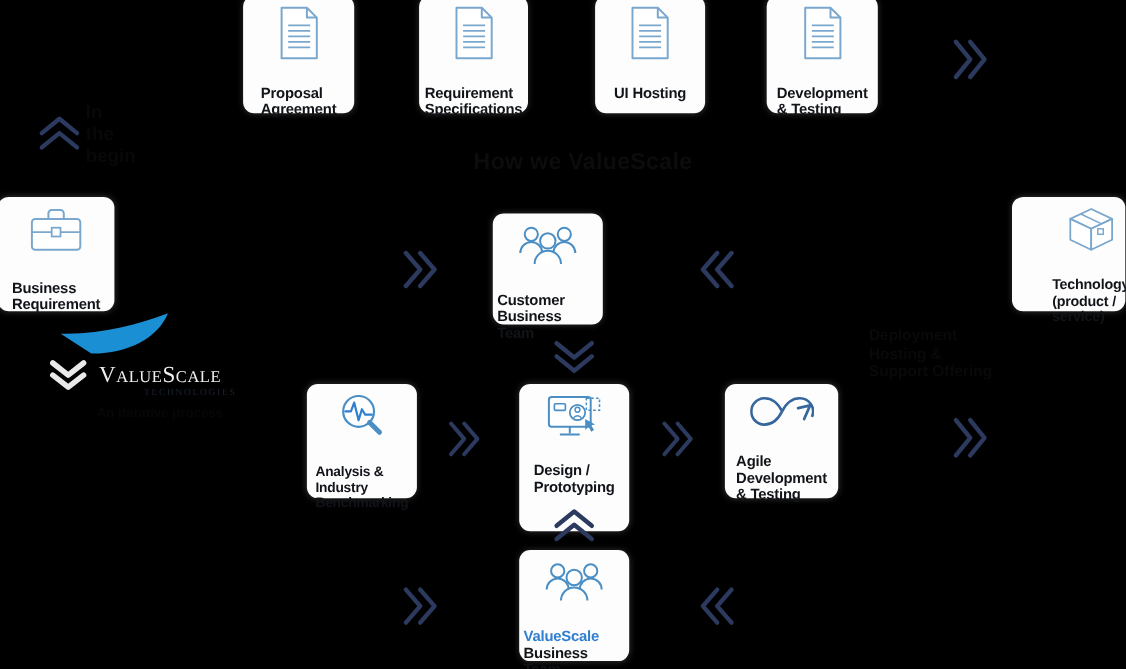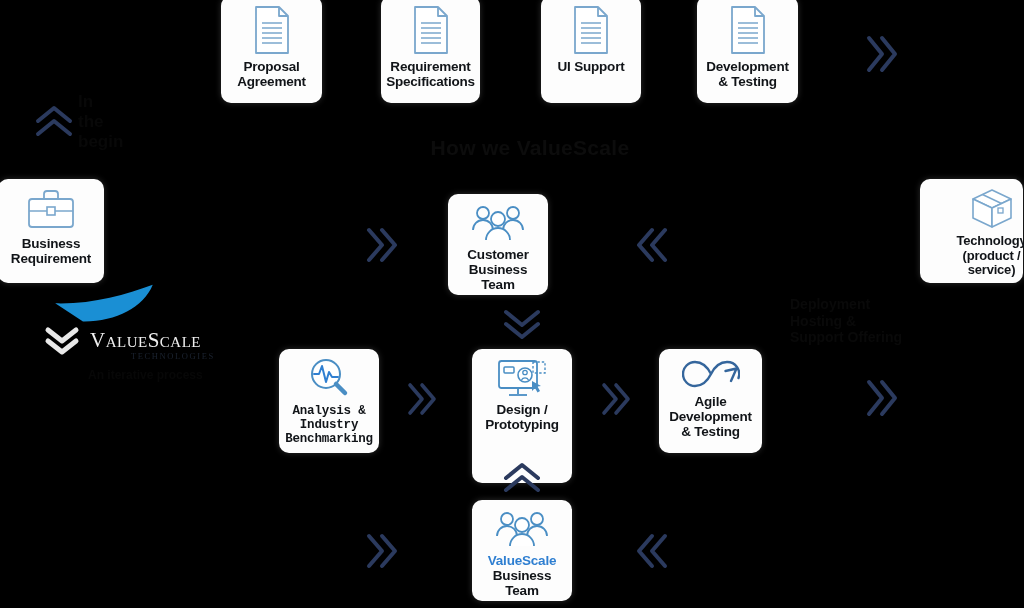--- a/index.html
+++ b/index.html
@@ -23,22 +23,21 @@
     align-items:center;
     justify-content:flex-start;
     box-sizing:border-box;
     padding:8px 4px 6px 4px;
   }
   .card .ico{
     display:flex;align-items:center;justify-content:center;
     width:100%;
   }
   .card .lbl{
-    margin-top:3px;
-    text-align:center;
+    margin-top:21px;
     color:#111418;
     font-weight:bold;
     font-size:13.5px;
     line-height:1.12;
     letter-spacing:-0.2px;
     white-space:pre-line;
   }
   .card .lbl .accent{color:#2f7fd1;}
 
   
@@ -48,21 +47,21 @@
   #card-development   {left:697px;top:-4px;  width:101px;height:107px;}
   #card-business-req  {left:-2px; top:179px; width:106px;height:104px;}
   #card-technology    {left:920px;top:179px; width:103px;height:104px;padding-left:44px;}
   #card-customer-team {left:448px;top:194px; width:100px;height:101px;}
   #card-analysis      {left:279px;top:349px; width:100px;height:104px;}
   #card-design        {left:472px;top:349px; width:100px;height:134px;}
   #card-agile         {left:659px;top:349px; width:103px;height:104px;}
   #card-vs-team       {left:472px;top:500px; width:100px;height:101px;}
 
   #card-technology .lbl{font-size:13px;}
-  #card-analysis .lbl{font-size:12.5px;font-family:Liberation Mono, monospace;}
+  #card-analysis .lbl{font-size:12.5px;}
 
   
   .chev{position:absolute;}
   .chev svg{display:block;}
 
   
   .ghost{
     position:absolute;
     font-weight:bold;
     white-space:pre-line;
@@ -171,21 +170,21 @@
         <path d="M28 3 V12 H37" fill="none" stroke="#7aa7cd" stroke-width="1.8" stroke-linejoin="round"></path>
         <g stroke="#7aa7cd" stroke-width="1.5">
           <line x1="11" y1="19" x2="31" y2="19"></line>
             <line x1="11" y1="24" x2="31" y2="24"></line>
           <line x1="11" y1="29" x2="31" y2="29"></line>
             <line x1="11" y1="34" x2="31" y2="34"></line>
           <line x1="11" y1="39" x2="31" y2="39"></line>
         </g>
       </svg>
     </div>
-    <div class="lbl">UI Support</div>
+    <div class="lbl">UI Hosting</div>
   </div>
 
   <div class="card" id="card-development">
     <div class="ico">
       <svg width="42" height="52" viewBox="0 0 42 52">
         <path d="M5 3 H28 L37 12 V49 H5 Z" fill="#ffffff" stroke="#7aa7cd" stroke-width="1.8" stroke-linejoin="round"></path>
         <path d="M28 3 V12 H37" fill="none" stroke="#7aa7cd" stroke-width="1.8" stroke-linejoin="round"></path>
         <g stroke="#7aa7cd" stroke-width="1.5">
           <line x1="11" y1="19" x2="31" y2="19"></line>
             <line x1="11" y1="24" x2="31" y2="24"></line>

